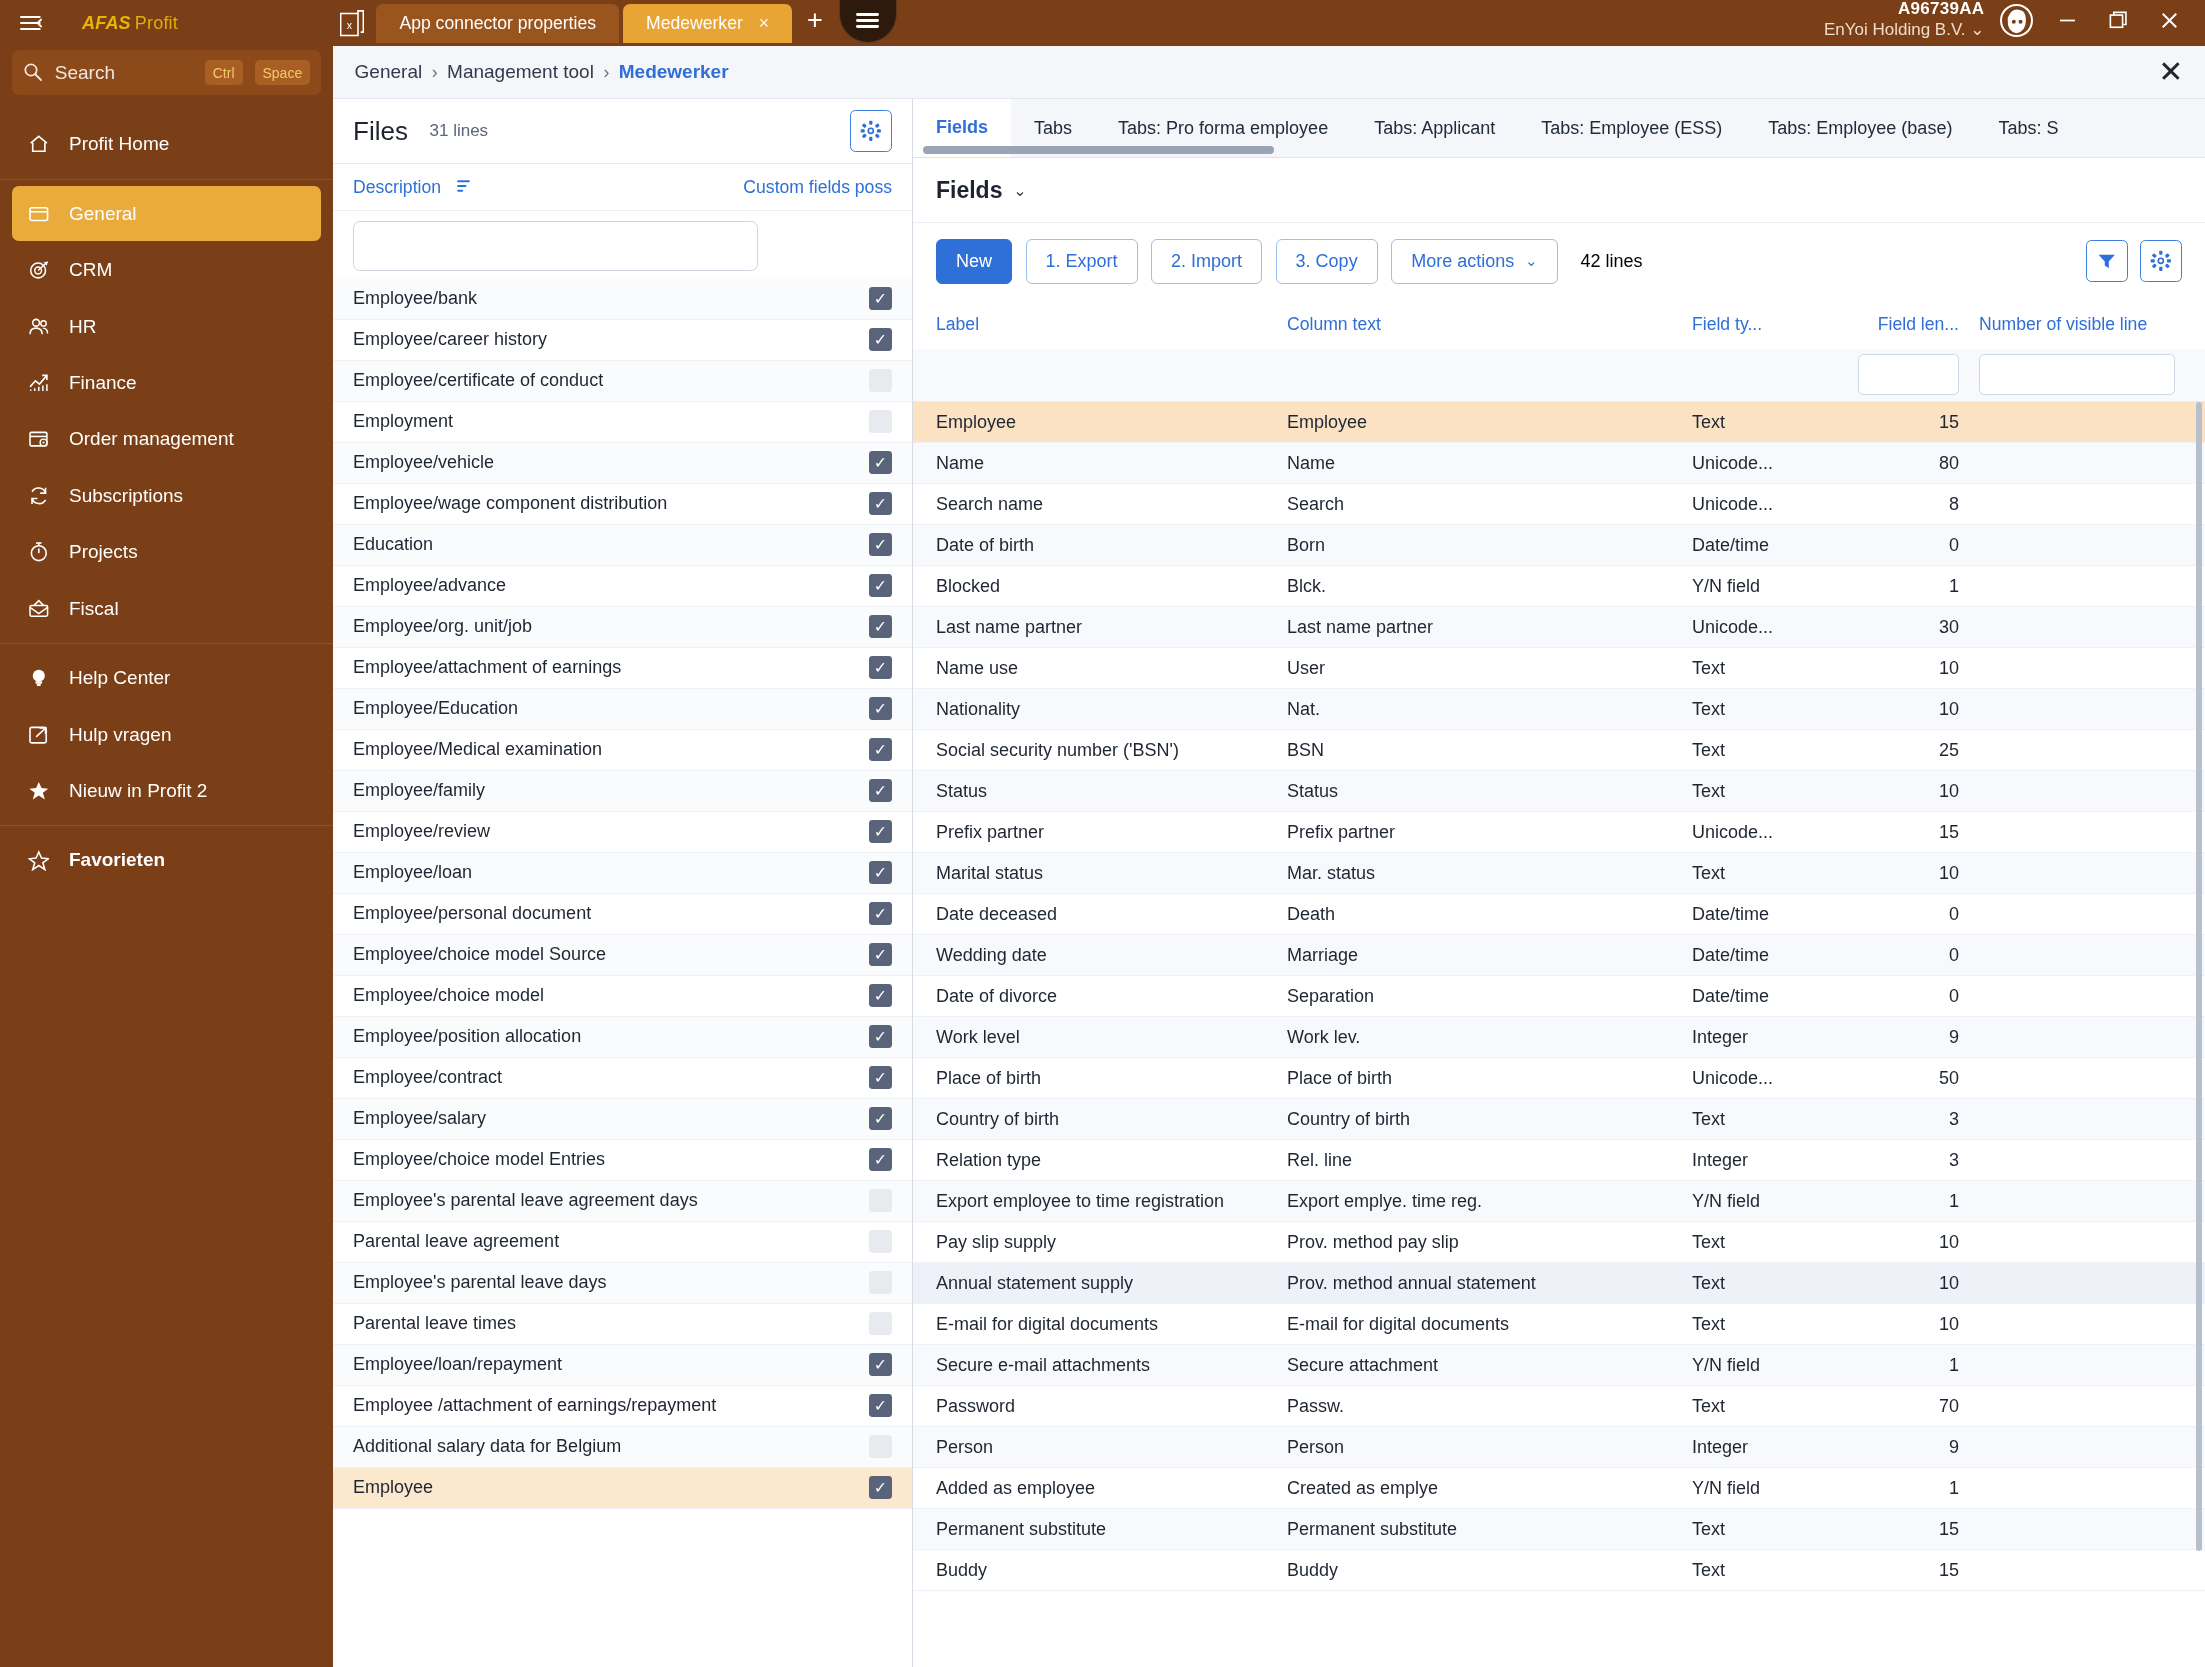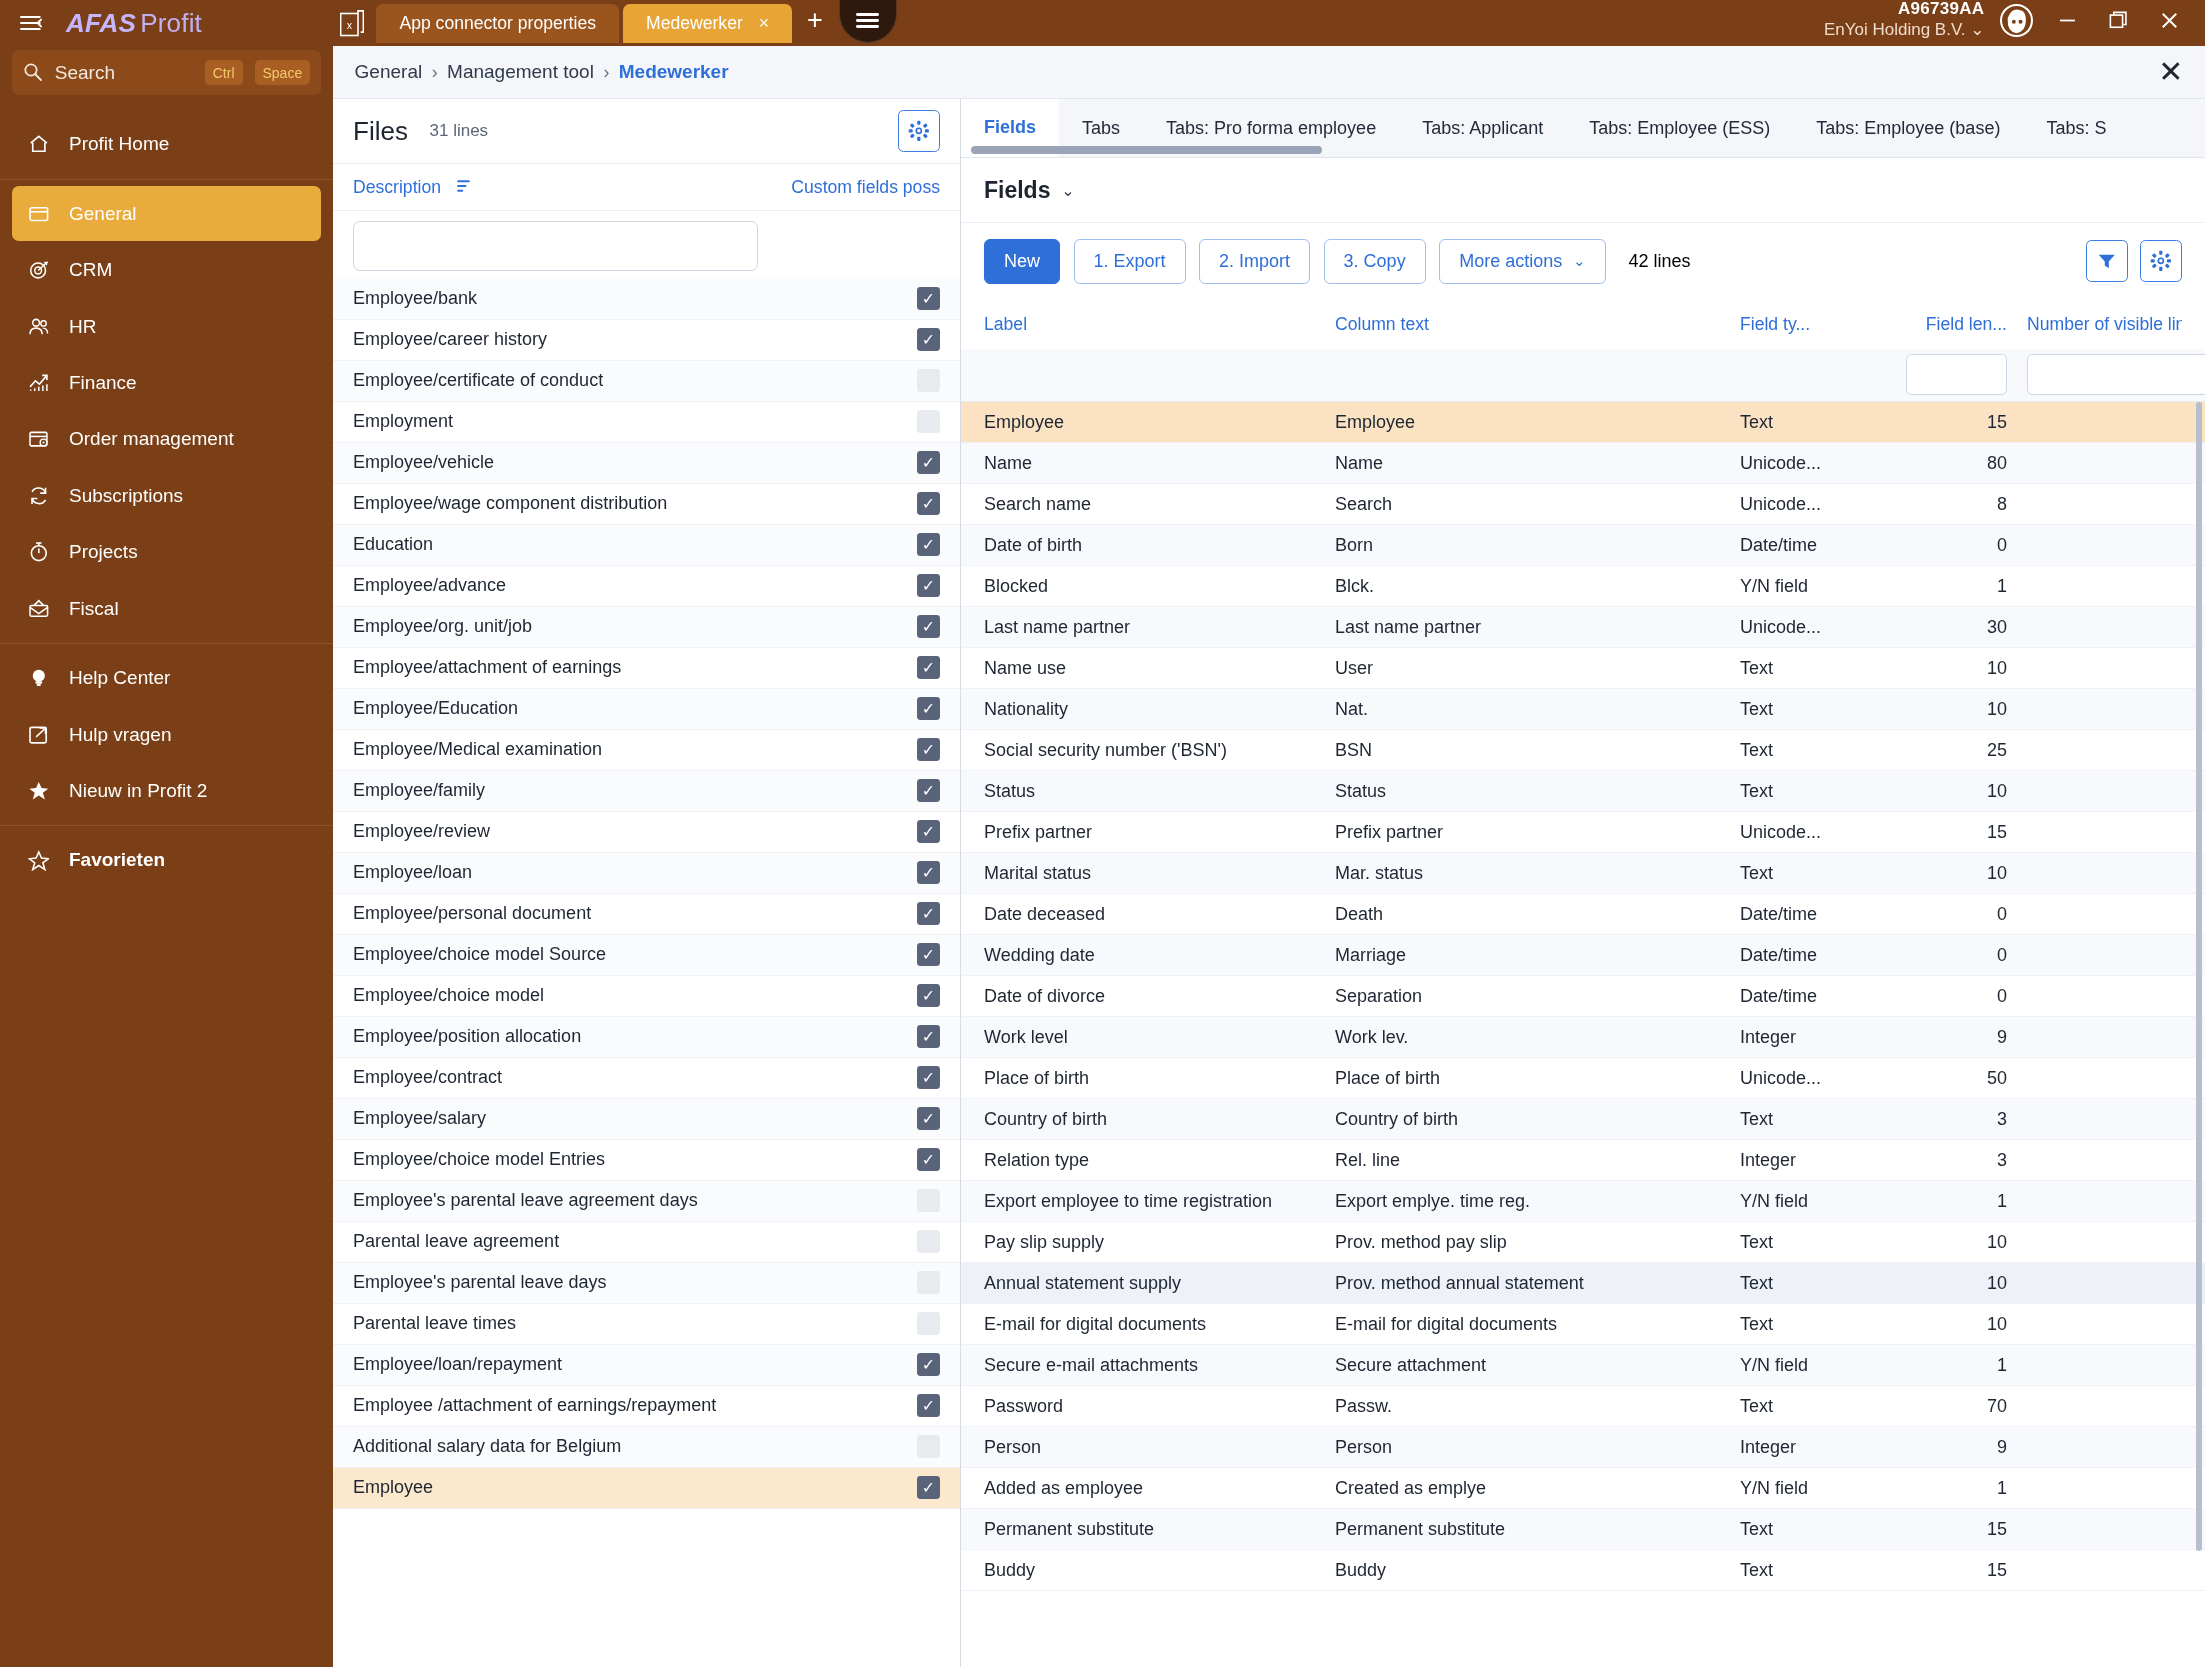--- a/index.html
+++ b/index.html
@@ -11,21 +11,21 @@
   }
   .app { position: relative; width: 2205px; height: 1667px; display: flex; flex-direction: column; }
 
   
   .titlebar {
     height: 46px; background: #7a3f17; display: flex; align-items: flex-end;
     position: relative; flex: none;
   }
   .tb-left { width: 333px; display: flex; align-items: center; height: 46px; padding-left: 15px; }
   .hamburger { width: 31px; height: 31px; display:flex; align-items:center; justify-content:center; cursor:pointer; }
-  .brand { margin-left: 20px; font-size: 26px; color: #c4b5fd; letter-spacing: 0.2px; white-space: nowrap; }
+  .brand { margin-left: 36px; font-size: 18px; color: #eab308; letter-spacing: 0.2px; white-space: nowrap; }
   .brand .b1 { font-weight: 800; font-style: italic; }
   .brand .b2 { font-weight: 400; opacity: .95; margin-left: 4px; }
 
   .tb-doc-icon { width: 38px; height: 46px; display:flex; align-items:center; justify-content:center; }
 
   .tabs-strip { display: flex; align-items: center; height: 46px; gap: 4px; padding-left: 5.4px;}
   .wtab {
     height: 39px; display: flex; align-items: center; gap: 16px;
     padding: 0 23px; border-radius: 6.8px 6.8px 0 0;
     font-size: 17.6px; color: #ffffff; white-space: nowrap; cursor: pointer;
@@ -82,21 +82,21 @@
     display: flex; align-items: center; padding: 0 21.6px 0 21.6px; flex: none;
   }
   .crumb { font-size: 19px; color: #303a4b; }
   .crumb.last { color: #2e6fd9; font-weight: 700; }
   .crumb-sep { font-size: 17.6px; color: #5a6舒; color:#66707f; margin: 0 9.5px; }
   .crumb-close { margin-left: auto; font-size: 30px; color: #20262f; cursor: pointer; line-height: 1; font-weight: 300;}
 
   .panels { flex: 1; display: flex; min-height: 0; }
 
   
-  .files-panel { width: 628px; flex: none; border-right: 0.7px solid #d6dbe4; display: flex; flex-direction: column; min-height: 0; background: #fff;}
+  .files-panel { width: 580px; flex: none; border-right: 0.7px solid #d6dbe4; display: flex; flex-direction: column; min-height: 0; background: #fff;}
   .files-head { height: 65px; display: flex; align-items: center; padding: 0 20px; flex: none; border-bottom: 0.7px solid #e7eaf1;}
   .files-title { font-size: 26px; color: #1d2430; }
   .files-count { font-size: 17px; color: #5c6676; margin-left: 21.6px; }
   .icon-btn {
     margin-left: auto; width: 42px; height: 42px; border: 1.4px solid #3d7fe0; border-radius: 5.4px;
     display:flex; align-items:center; justify-content:center; cursor:pointer; background:#fff;
   }
   .files-colhead {
     height: 47px; display: flex; align-items: center; padding: 0 20px; gap: 15px; flex: none;
     border-bottom: 0.7px solid #eceff4;

